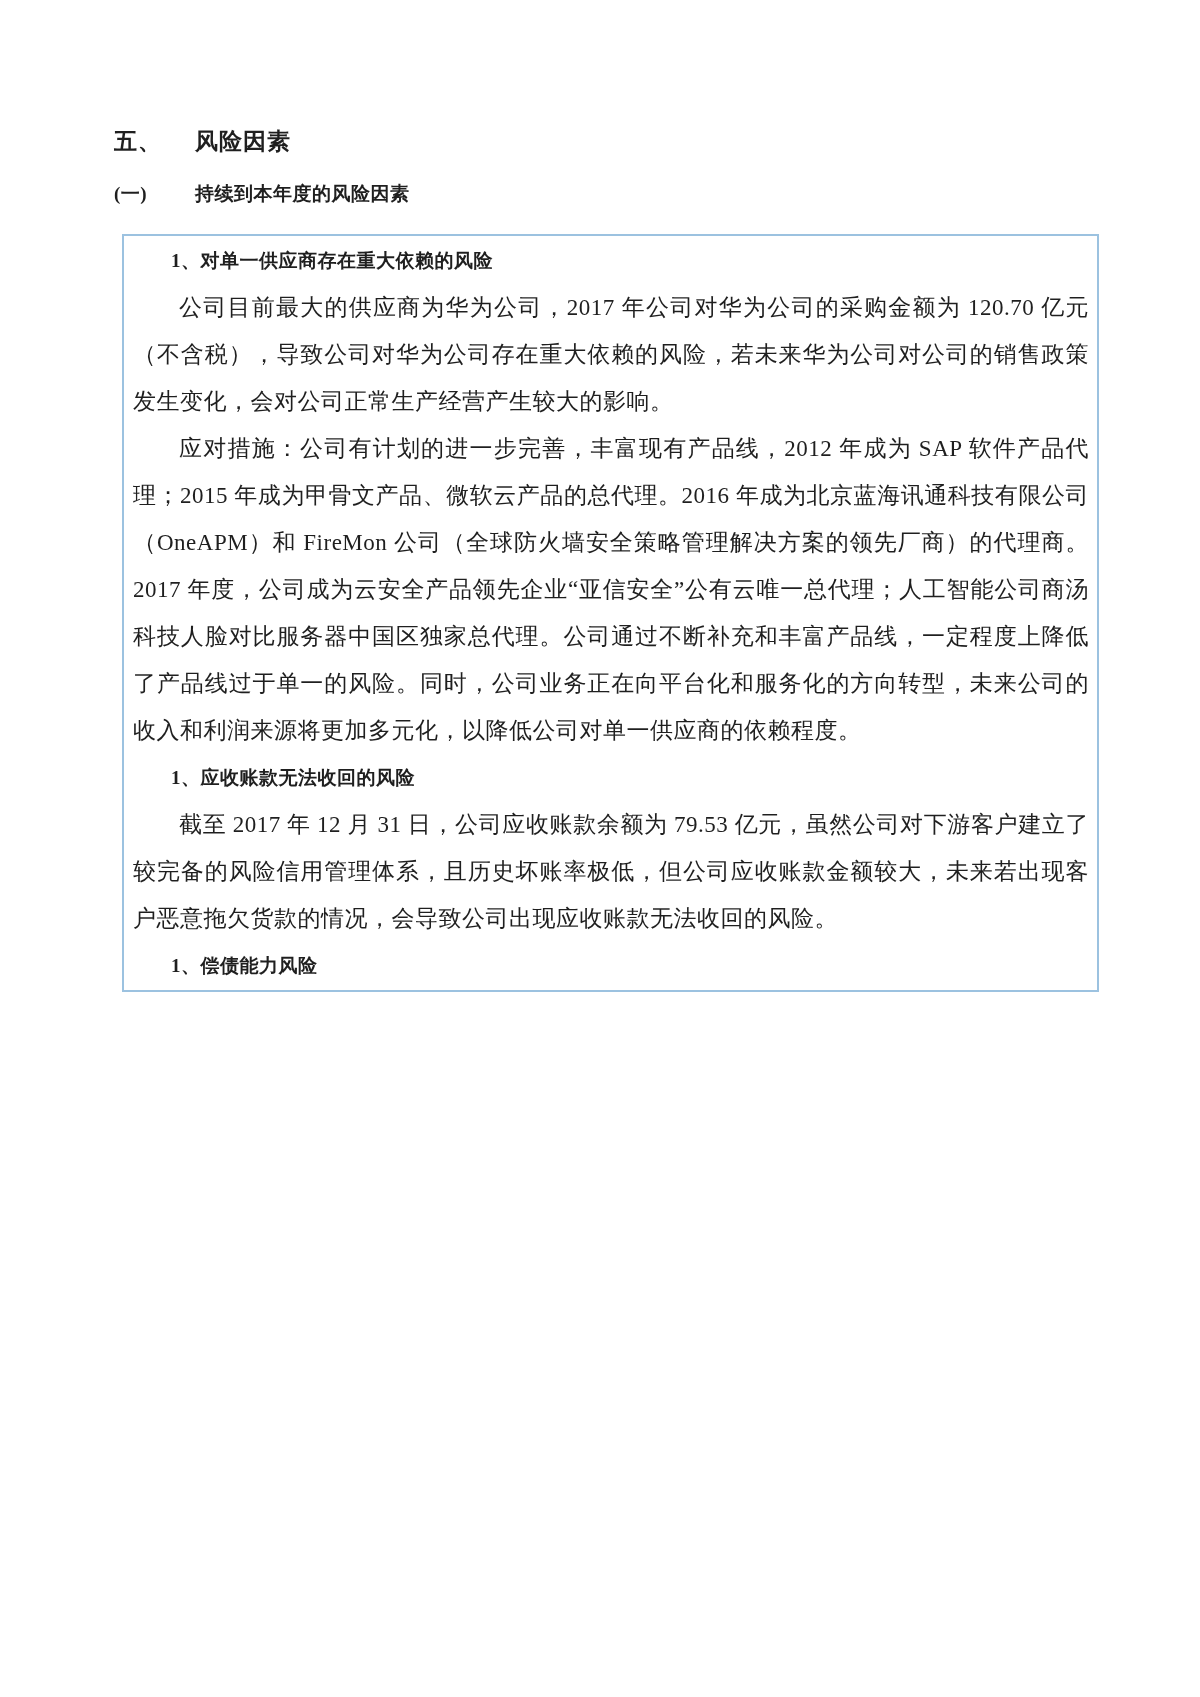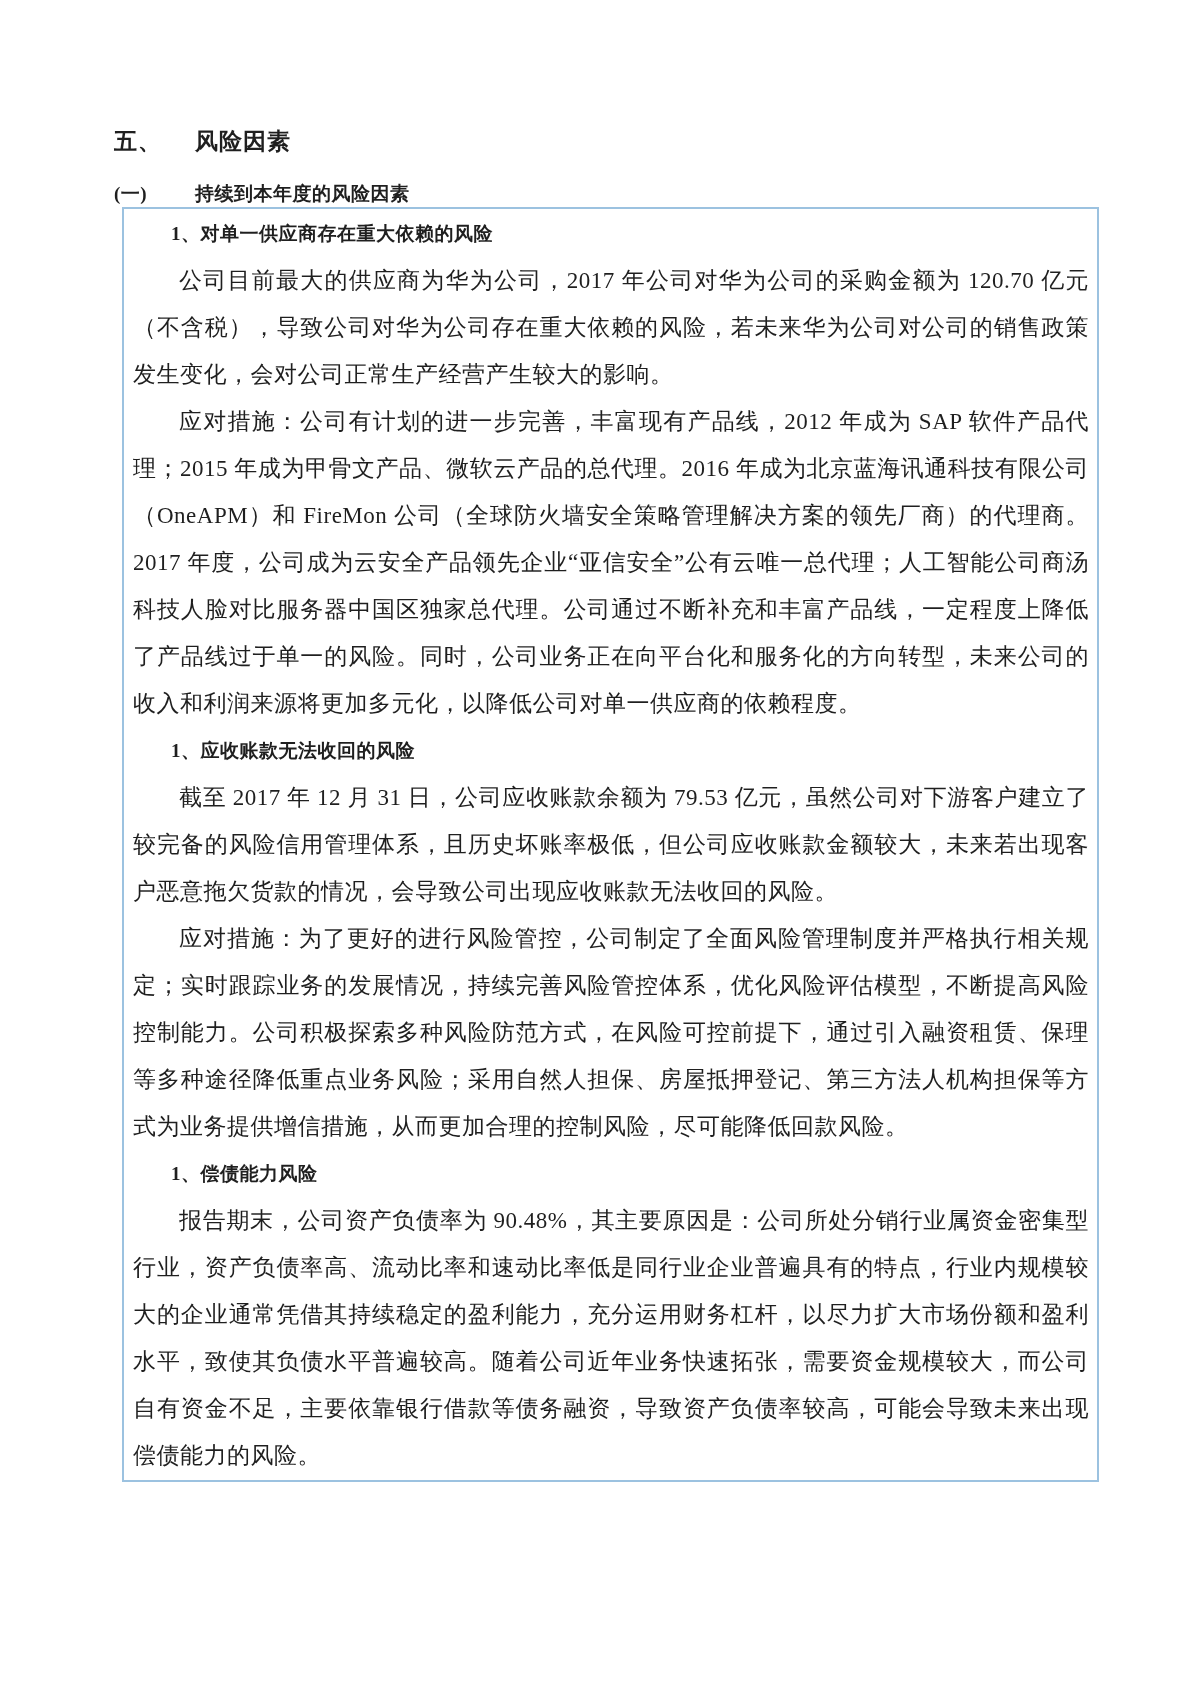--- a/index.html
+++ b/index.html
@@ -43,20 +43,21 @@
     letter-spacing: 0.5px;
   }
   .h2-row .num {
     display: inline-block;
     width: 81px;
   }
   .risk-box {
     box-sizing: border-box;
     margin-left: 122px;
     margin-right: 101px;
+    margin-top: 27px;
     border: 2px solid #9cc2e0;
     padding: 1px 8px 1px 9px;
     background: #ffffff;
   }
   .risk-box .item-heading {
     margin: 0;
     font-size: 19px;
     font-weight: bold;
     line-height: 47px;
     text-indent: 2em;
@@ -87,20 +88,18 @@
   </div>
 
   <div class="risk-box">
 
     <p class="item-heading">1、对单一供应商存在重大依赖的风险</p>
     <p class="para">公司目前最大的供应商为华为公司，2017 年公司对华为公司的采购金额为 120.70 亿元（不含税），导致公司对华为公司存在重大依赖的风险，若未来华为公司对公司的销售政策发生变化，会对公司正常生产经营产生较大的影响。</p>
     <p class="para">应对措施：公司有计划的进一步完善，丰富现有产品线，2012 年成为 SAP 软件产品代理；2015 年成为甲骨文产品、微软云产品的总代理。2016 年成为北京蓝海讯通科技有限公司（OneAPM）和 FireMon 公司（全球防火墙安全策略管理解决方案的领先厂商）的代理商。2017 年度，公司成为云安全产品领先企业“亚信安全”公有云唯一总代理；人工智能公司商汤科技人脸对比服务器中国区独家总代理。公司通过不断补充和丰富产品线，一定程度上降低了产品线过于单一的风险。同时，公司业务正在向平台化和服务化的方向转型，未来公司的收入和利润来源将更加多元化，以降低公司对单一供应商的依赖程度。</p>
 
     <p class="item-heading">1、应收账款无法收回的风险</p>
     <p class="para">截至 2017 年 12 月 31 日，公司应收账款余额为 79.53 亿元，虽然公司对下游客户建立了较完备的风险信用管理体系，且历史坏账率极低，但公司应收账款金额较大，未来若出现客户恶意拖欠货款的情况，会导致公司出现应收账款无法收回的风险。</p>
-    <p class="para">应对措施：为了更好的进行风险管控，公司制定了全面风险管理制度并严格执行相关规定；实时跟踪业务的发展情况，持续完善风险管控体系，优化风险评估模型，不断提高风险控制能力。公司积极探索多种风险防范方式，在风险可控前提下，通过引入融资租赁、保理等多种途径降低重点业务风险；采用自然人担保、房屋抵押登记、第三方法人机构担保等方式为业务提供增信措施，从而更加合理的控制风险，尽可能降低回款风险。</p>
 
     <p class="item-heading">1、偿债能力风险</p>
-    <p class="para">报告期末，公司资产负债率为 90.48%，其主要原因是：公司所处分销行业属资金密集型行业，资产负债率高、流动比率和速动比率低是同行业企业普遍具有的特点，行业内规模较大的企业通常凭借其持续稳定的盈利能力，充分运用财务杠杆，以尽力扩大市场份额和盈利水平，致使其负债水平普遍较高。随着公司近年业务快速拓张，需要资金规模较大，而公司自有资金不足，主要依靠银行借款等债务融资，导致资产负债率较高，可能会导致未来出现偿债能力的风险。</p>
 
   </div>
 
 </div>
 
 </body></html>

